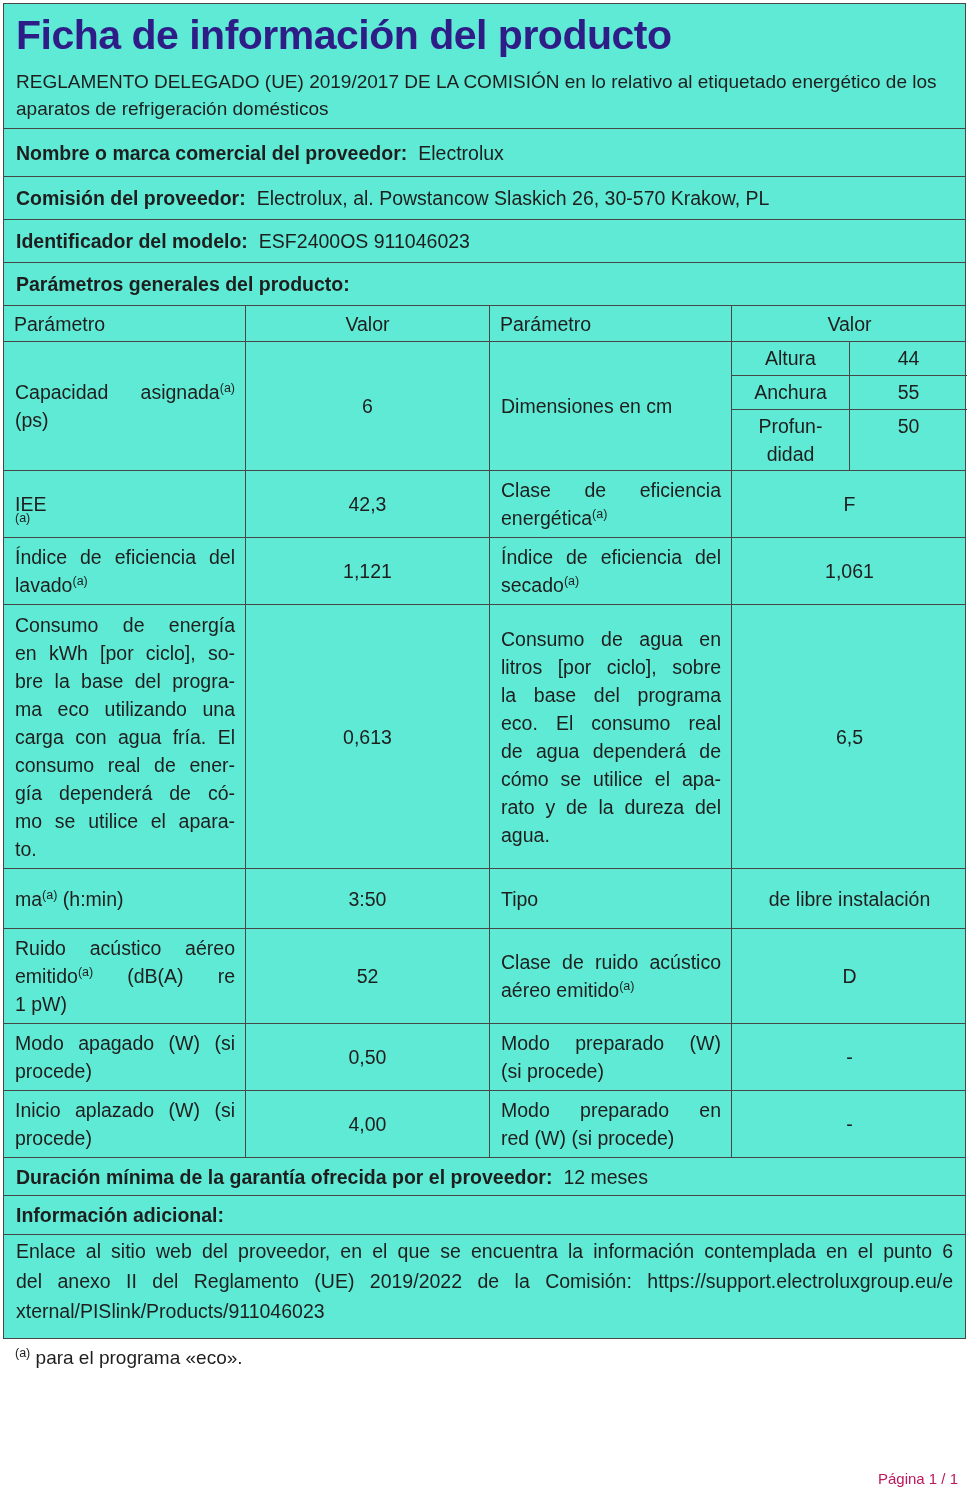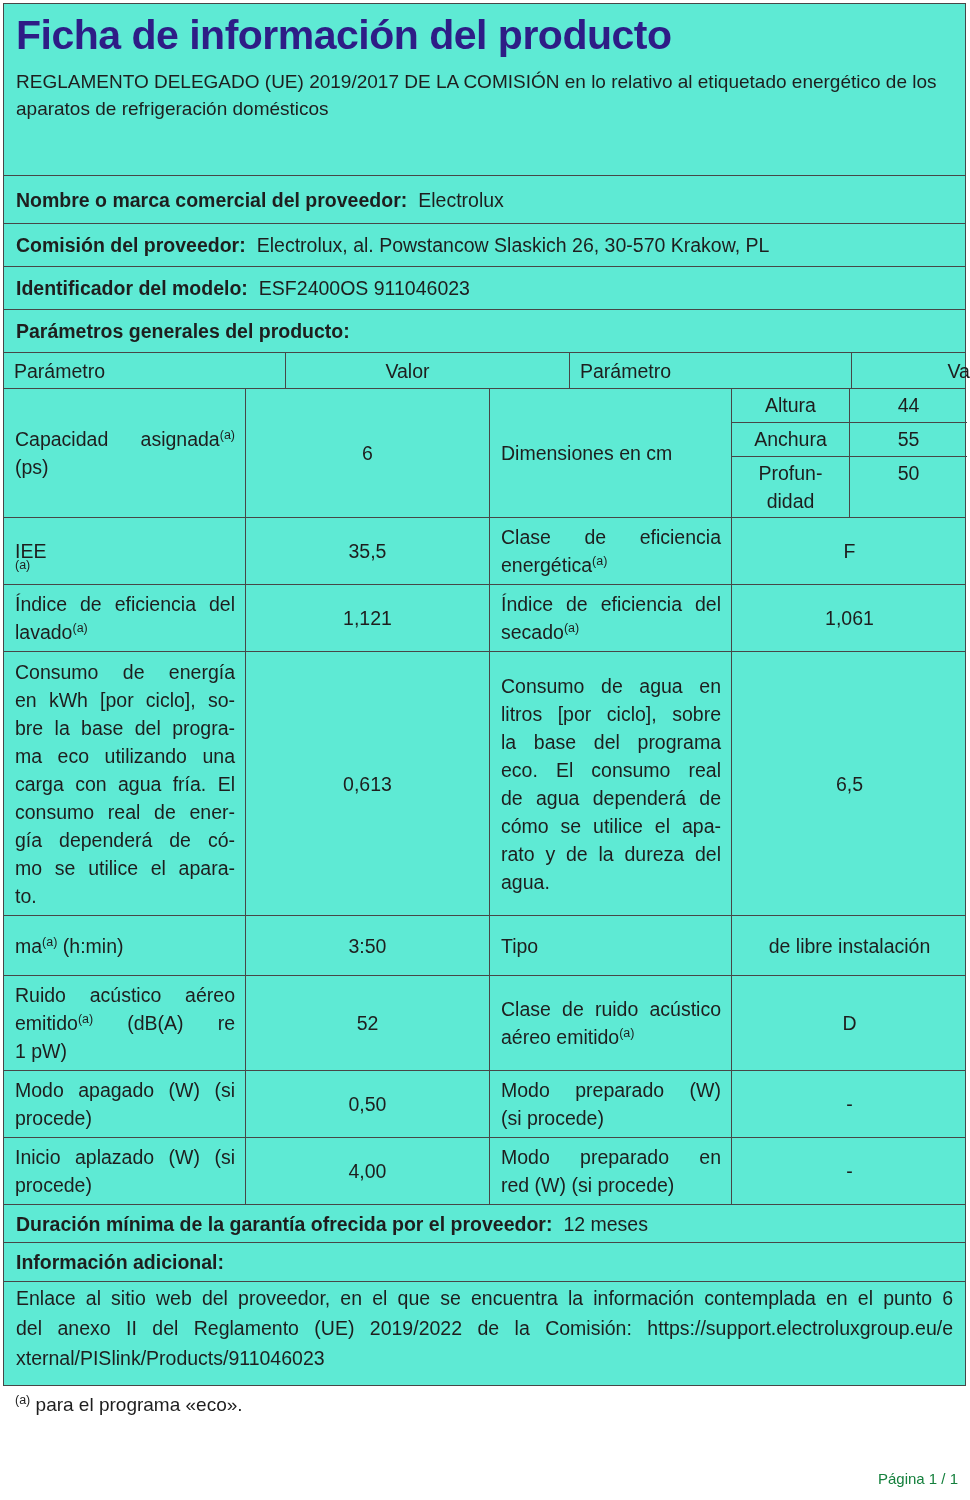--- a/index.html
+++ b/index.html
@@ -15,28 +15,28 @@
 
   
   .title-block { height: 124px; padding: 6px 12px 0 12px; }
   .title-block h1 { font-size: 41px; line-height: 50px; font-weight: bold; letter-spacing: -0.5px; }
   .reg { margin-top: 8px; font-size: 19px; line-height: 27px; max-width: 946px; }
 
   
   .row { border-top: 1px solid var(--bc); display: flex; align-items: center; padding: 0 12px; }
   .row .b { font-weight: bold; }
   .row .v { margin-left: 11px; }
-  .h48 { min-height: 48px; margin-top: 47px; } .h43 { min-height: 43px; }
+  .h48 { min-height: 48px; } .h43 { min-height: 43px; }
   .h38 { min-height: 38px; } .h39 { min-height: 39px; }
 
   
   .prow { border-top: 1px solid var(--bc); display: grid; grid-template-columns: 241px 244px 242px 236px; }
   .prow > .c { border-left: 1px solid var(--bc); }
   .prow > .c:first-child { border-left: none; }
-  .phead { min-height: 36px; gap: 40px; }
+  .phead { min-height: 36px; }
   .phead .c { display: flex; align-items: center; padding: 2px 10px; }
   .phead .ctr { justify-content: center; }
   .lab { padding: 5px 10px 5px 11px; display: flex; flex-direction: column; justify-content: center; }
   .val { display: flex; align-items: center; justify-content: center; text-align: center; padding: 2px 6px; }
   .just .ln { text-align: justify; text-align-last: justify; }
   .just .ln:last-child { text-align-last: left; }
 
   
   .dims { display: flex; flex-direction: column; padding: 0; }
   .drow { display: grid; grid-template-columns: 117px 1fr; border-top: 1px solid var(--bc); }
@@ -45,21 +45,21 @@
   .drow .dval { border-left: 1px solid var(--bc); text-align: center; padding: 2px 4px; }
   .dr1 { height: 33px; } .dr2 { height: 34px; } .dr3 { flex: 1; }
 
   
   .linkrow { border-top: 1px solid var(--bc); min-height: 104px; padding: 1px 12px; display: block; }
   .linkrow .ln { line-height: 30px; }
 
   sup { font-size: 12.5px; line-height: 0; }
 
   .footnote { margin-top: 5px; padding-left: 12px; font-size: 19px; }
-  .page-footer { position: absolute; right: 12px; top: 1465px; font-size: 15px; color: #15803d; }
+  .page-footer { position: absolute; right: 12px; top: 1465px; font-size: 15px; color: #be185d; }
 </style>
 </head>
 <body>
 
 <div class="page">
   <div class="sheet">
 
     <div class="title-block">
       <h1 style="color: rgb(46, 29, 134);">Ficha de información del producto</h1>
       <p class="reg">REGLAMENTO DELEGADO (UE) 2019/2017 DE LA COMISIÓN en lo relativo al etiquetado energético de los aparatos de refrigeración domésticos</p>
@@ -112,21 +112,21 @@
               <div class="ln">Profun-</div>
               <div class="ln">didad</div>
             </div>
           <div class="dval">50</div>
         </div>
       </div>
     </div>
 
     <div class="prow" style="min-height:65px">
       <div class="c lab">IEE<sup>(a)</sup></div>
-      <div class="c val">35,5</div>
+      <div class="c val">42,3</div>
       <div class="c lab just">
           <div class="ln">Clase de eficiencia</div>
           <div class="ln">energética<sup>(a)</sup></div>
         </div>
       <div class="c val">F</div>
     </div>
 
     <div class="prow" style="min-height:66px">
       <div class="c lab just">
           <div class="ln">Índice de eficiencia del</div>

